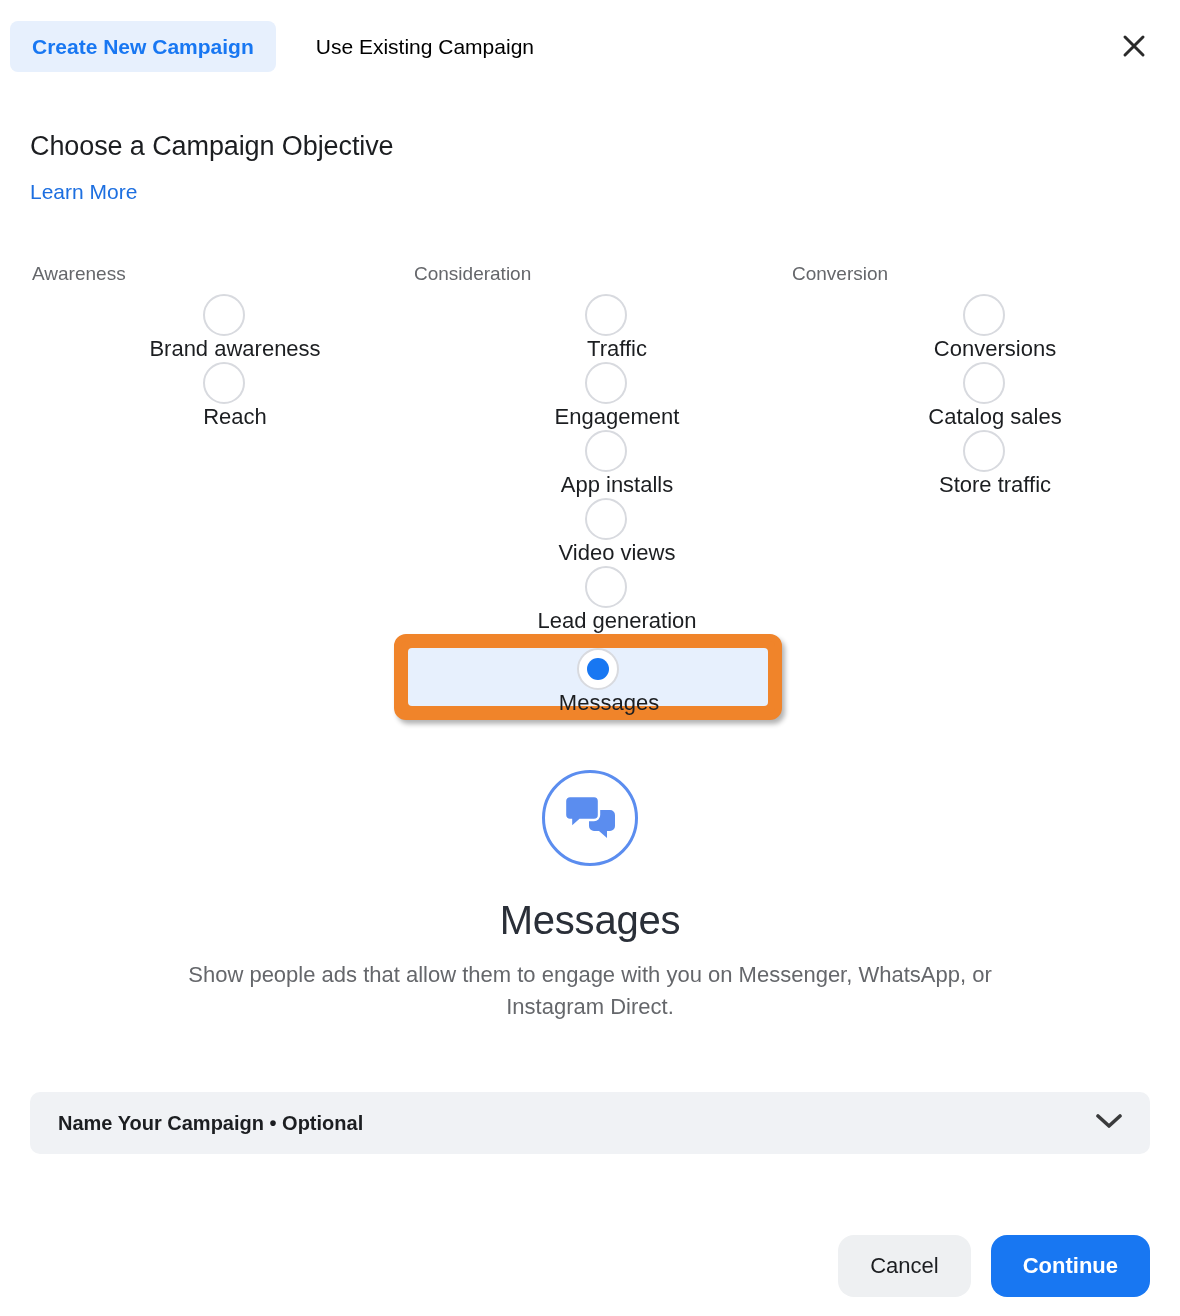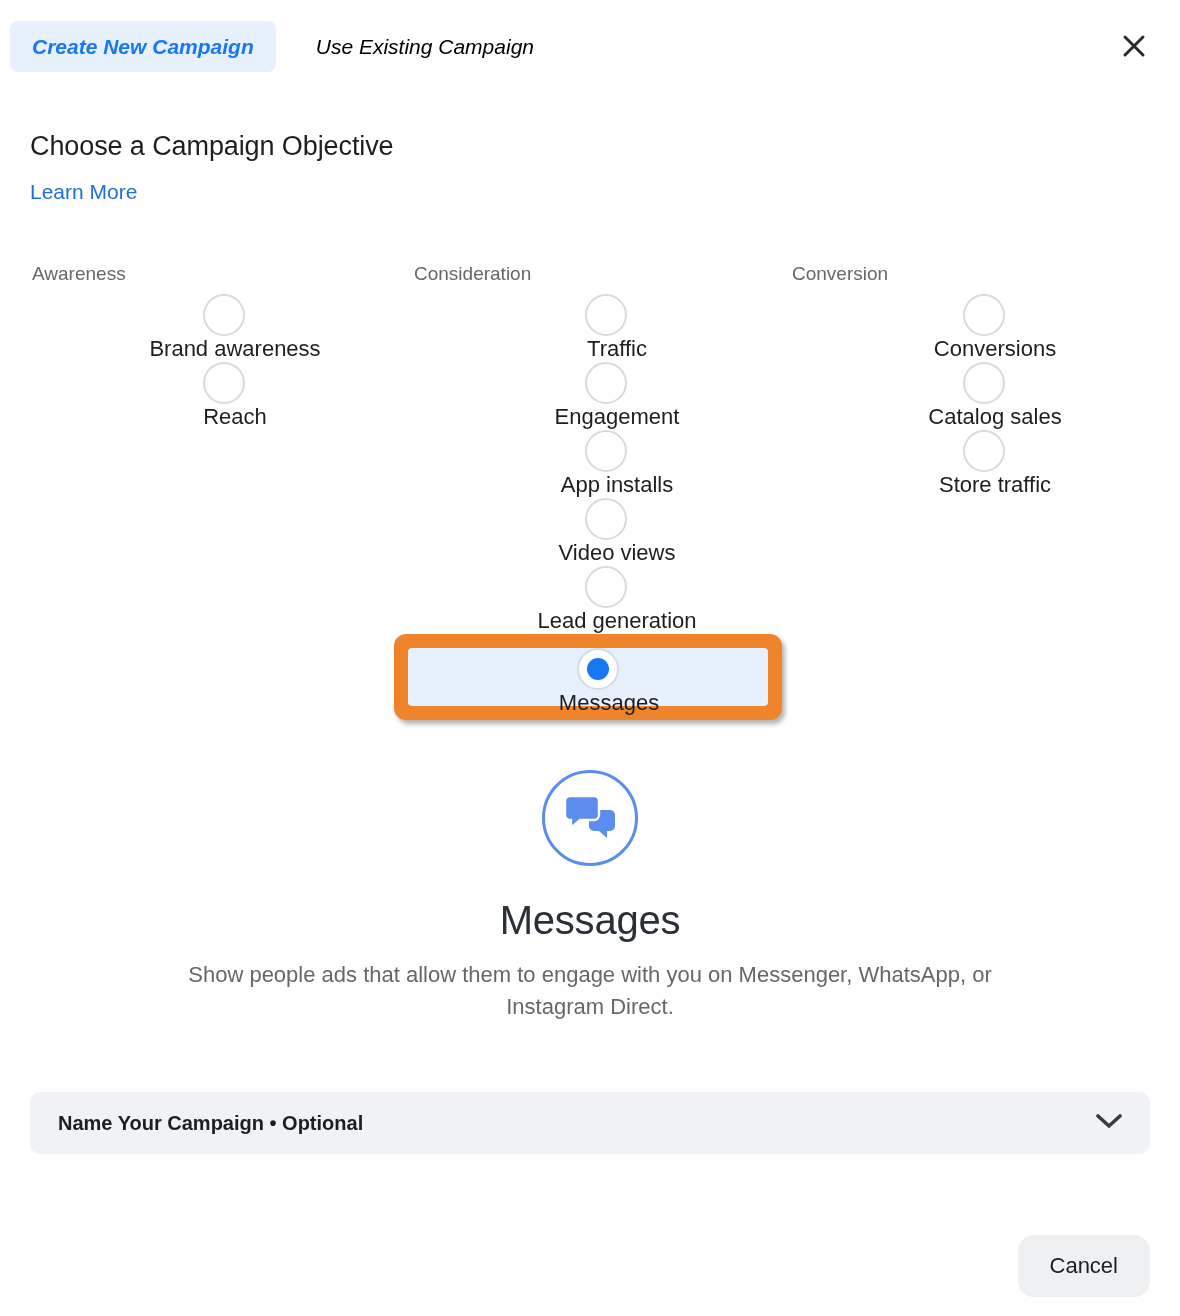--- a/index.html
+++ b/index.html
@@ -18,21 +18,20 @@
     overflow: hidden;
   }
 
   
   .tabbar {
     position: absolute;
     left: 0; top: 0;
     width: 1044px; height: 92px;
     display: flex;
     align-items: center;
-    font-style: italic;
   }
   .tab {
     font-size: 21px;
     line-height: 1;
     padding: 15px 22px;
     border-radius: 8px;
     white-space: nowrap;
     cursor: pointer;
     user-select: none;
   }
@@ -347,15 +346,16 @@
     <div class="accordion-label">Name Your Campaign • Optional</div>
     <span>
       <svg width="26" height="16" viewBox="0 0 26 16">
         <path d="M2 3 L13 13 L24 3" stroke="#3a3b3c" stroke-width="3.6" fill="none" stroke-linecap="round" stroke-linejoin="round"></path>
       </svg>
     </span>
   </div>
 
   <div class="footer">
     <button class="btn btn-secondary">Cancel</button>
+    <button class="btn btn-primary">Continue</button>
   </div>
 
 </div>
 
 </body></html>

